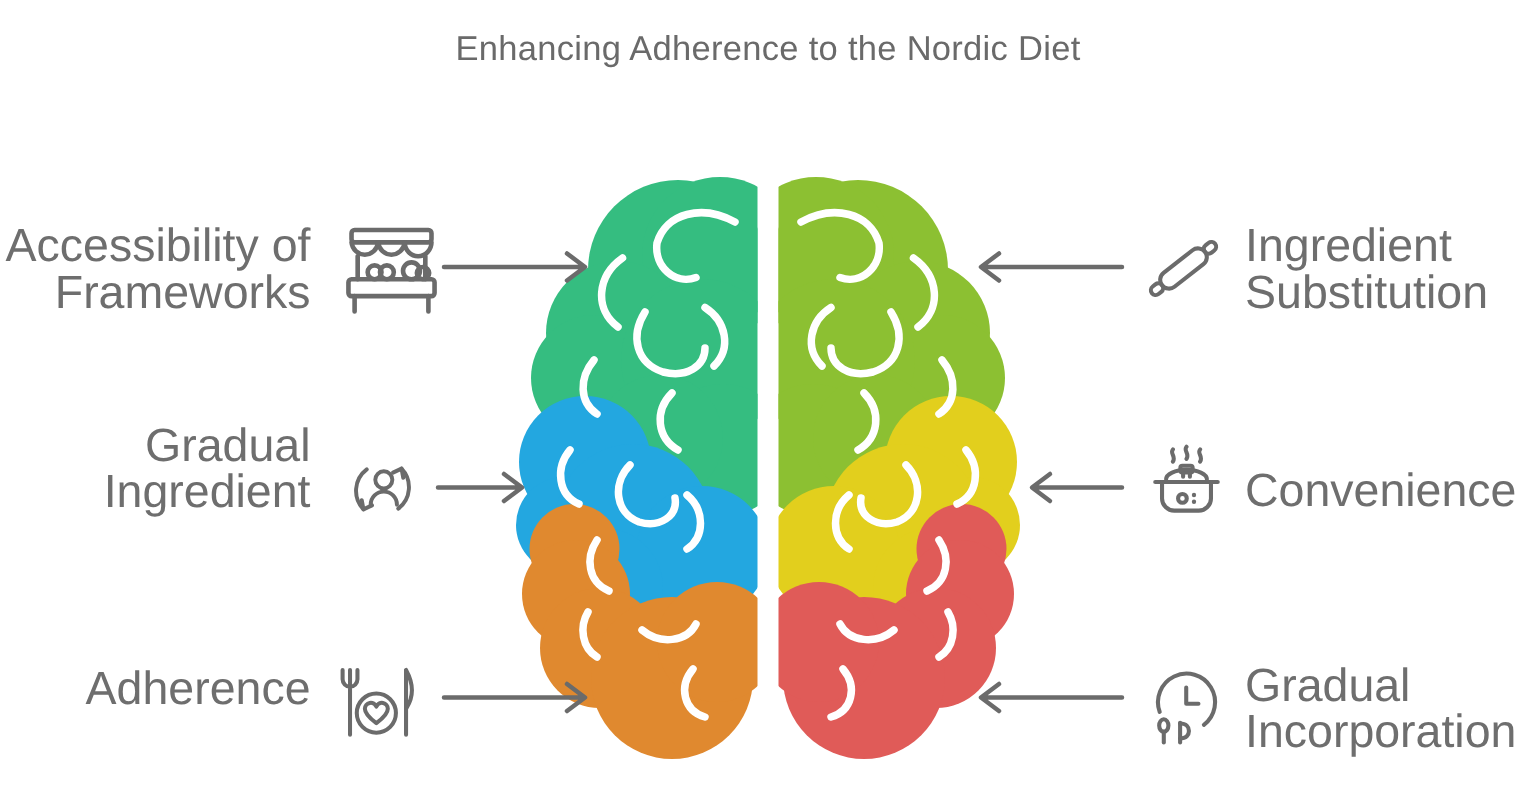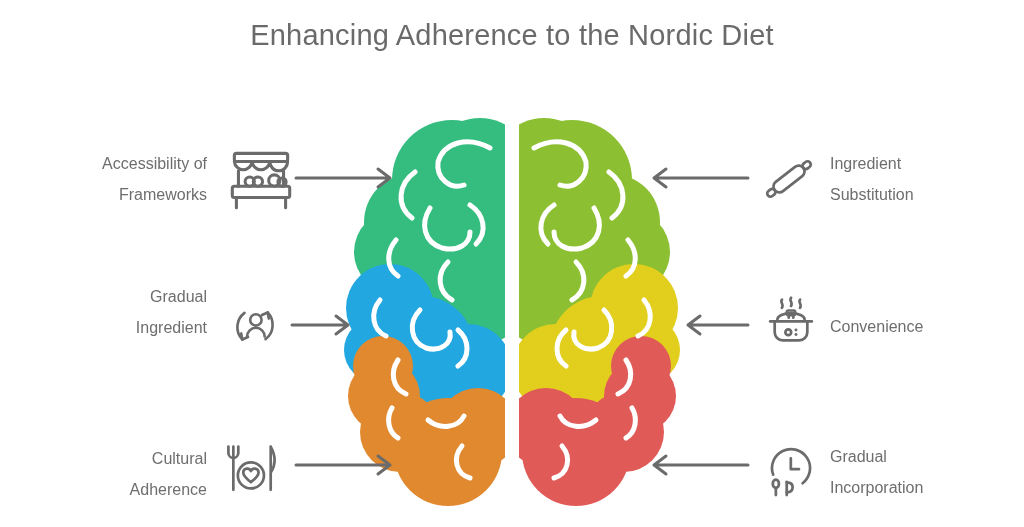--- a/index.html
+++ b/index.html
@@ -1,19 +1,19 @@
 <!DOCTYPE html>
 <html><head>
 <meta charset="utf-8">
 <style>
   html,body { margin:0; padding:0; background:#ffffff; font-family:"Liberation Sans", sans-serif; }
   .canvas { position:relative; width:1024px; height:527px; background:#ffffff; overflow:hidden; }
   .title { position:absolute; top:19px; left:0; right:0; text-align:center;
-           font-size:29px; color:#6a6a6a; letter-spacing:.2px; }
-  .label { position:absolute; font-size:16px; line-height:31px; color:#6e6e6e; }
+           font-size:23px; color:#6a6a6a; letter-spacing:.2px; }
+  .label { position:absolute; font-size:31px; line-height:31px; color:#6e6e6e; }
   .label.left  { left:0; width:207px; text-align:right; }
   .label.right { left:830px; text-align:left; }
   .main-svg { position:absolute; left:0; top:0; }
   .icon { position:absolute; }
   .icon * { fill:none; stroke-width:3; stroke-linecap:round; stroke-linejoin:round; }
   .icon .dot { fill:#6b6b6b; stroke:none; }
   .gyri path { fill:none; stroke:#ffffff; stroke-width:5; stroke-linecap:round; }
   .arrows path { fill:none; stroke-width:3; stroke-linecap:round; stroke-linejoin:round; }
 </style>
 </head>
@@ -129,21 +129,20 @@
 
   <div class="label left" style="top:148px">
     <div>Accessibility of</div>
     <div>Frameworks</div>
   </div>
   <div class="label left" style="top:281px">
     <div>Gradual</div>
     <div>Ingredient</div>
   </div>
   <div class="label left" style="top:443px">
-    <div>Cultural</div>
     <div>Adherence</div>
   </div>
 
   <div class="label right" style="top:311px">
     <div>Convenience</div>
   </div>
   <div class="label right" style="top:148px">
     <div>Ingredient</div>
     <div>Substitution</div>
   </div>

